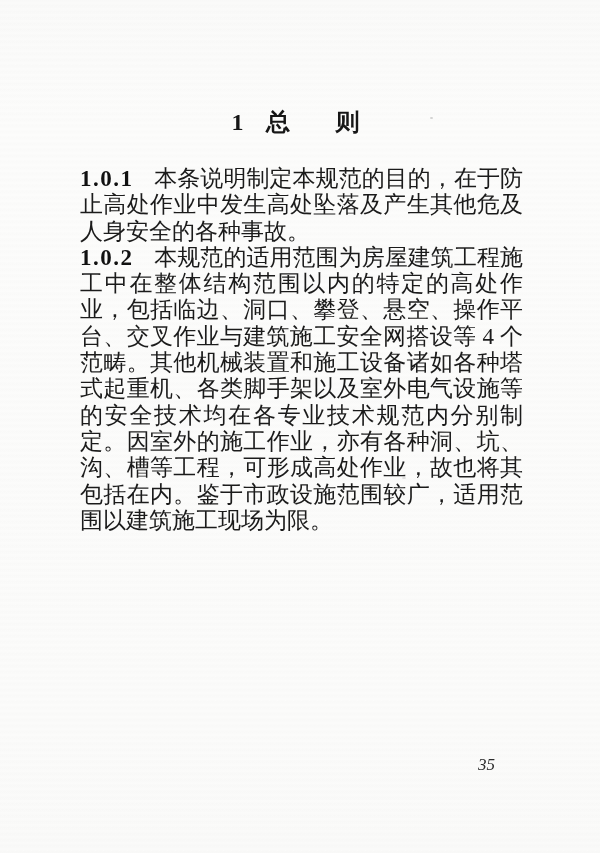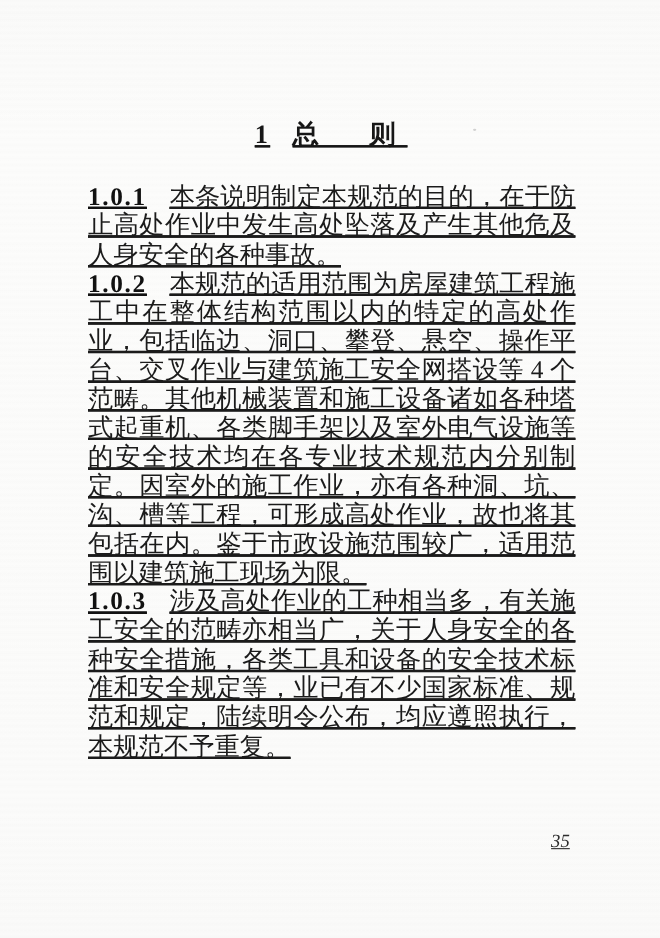--- a/index.html
+++ b/index.html
@@ -1,15 +1,15 @@
 <!DOCTYPE html>
 <html lang="zh"><head>
 <meta charset="utf-8">
 <style>
-  * { box-sizing: border-box; text-decoration: underline; }
+  * { box-sizing: border-box; }
   html, body { margin: 0; padding: 0; }
   body {
     width: 600px;
     height: 853px;
     position: relative;
     overflow: hidden;
     font-family: "Liberation Serif", "DejaVu Serif", serif;
     background: #fbfbfa;
   }
   .page {
@@ -58,21 +58,21 @@
     letter-spacing: 1.5px;
     margin-right: 0.9em;
     color: #111;
     font-family: "Liberation Serif", "DejaVu Serif", serif;
   }
   .page-number {
     position: absolute;
     top: 755px;
     left: 478px;
     width: 40px;
-    text-align: right;
+    text-align: left;
     font-size: 17px;
     font-style: italic;
     color: #2d2d2d;
   }
   .speck {
     position: absolute;
     border-radius: 50%;
     background: rgba(60,60,60,0.22);
   }
   .speck-1 { left: 430px; top: 117px; width: 3px; height: 2px; }
@@ -87,23 +87,20 @@
     <span class="chapter-number">1</span><span class="chapter-title">总　则</span>
   </h1>
 
   <div class="clauses">
     <p class="clause">
       <span class="clause-number">1.0.1</span><span class="clause-text">本条说明制定本规范的目的，在于防止高处作业中发生高处坠落及产生其他危及人身安全的各种事故。</span>
     </p>
     <p class="clause">
       <span class="clause-number">1.0.2</span><span class="clause-text">本规范的适用范围为房屋建筑工程施工中在整体结构范围以内的特定的高处作业，包括临边、洞口、攀登、悬空、操作平台、交叉作业与建筑施工安全网搭设等 4 个范畴。其他机械装置和施工设备诸如各种塔式起重机、各类脚手架以及室外电气设施等的安全技术均在各专业技术规范内分别制定。因室外的施工作业，亦有各种洞、坑、沟、槽等工程，可形成高处作业，故也将其包括在内。鉴于市政设施范围较广，适用范围以建筑施工现场为限。</span>
     </p>
-    <p class="clause">
-      <span class="clause-number">1.0.3</span><span class="clause-text">涉及高处作业的工种相当多，有关施工安全的范畴亦相当广，关于人身安全的各种安全措施，各类工具和设备的安全技术标准和安全规定等，业已有不少国家标准、规范和规定，陆续明令公布，均应遵照执行，本规范不予重复。</span>
-    </p>
   </div>
 
   <div class="page-number">35</div>
 
   <div class="speck speck-1"></div>
   <div class="speck speck-2"></div>
 
 </div>
 
 </body></html>

